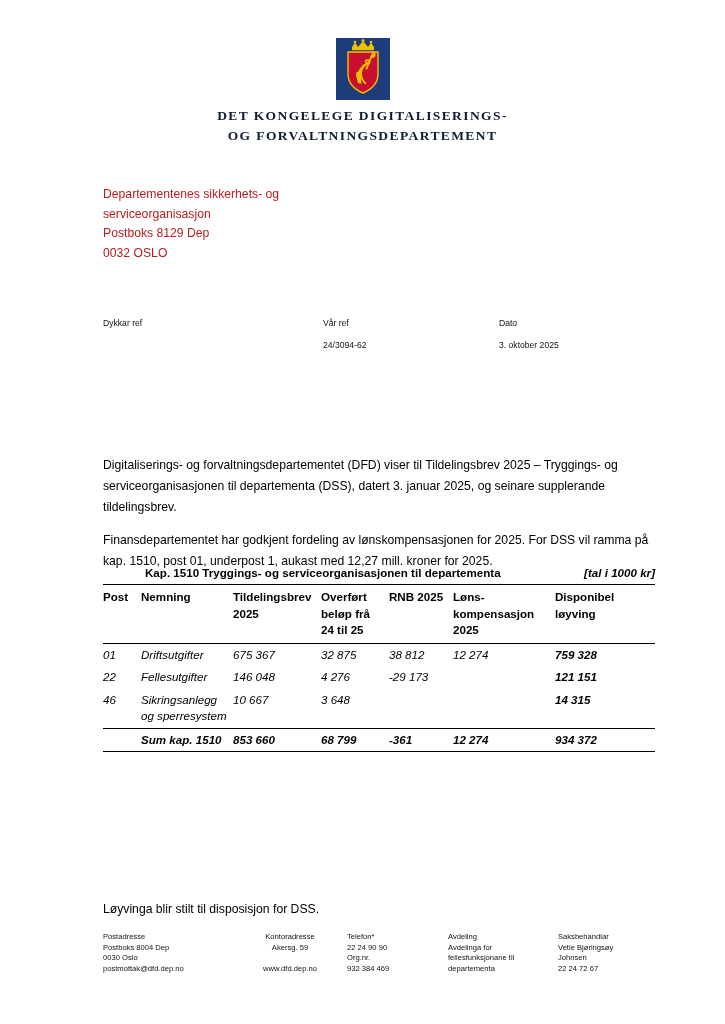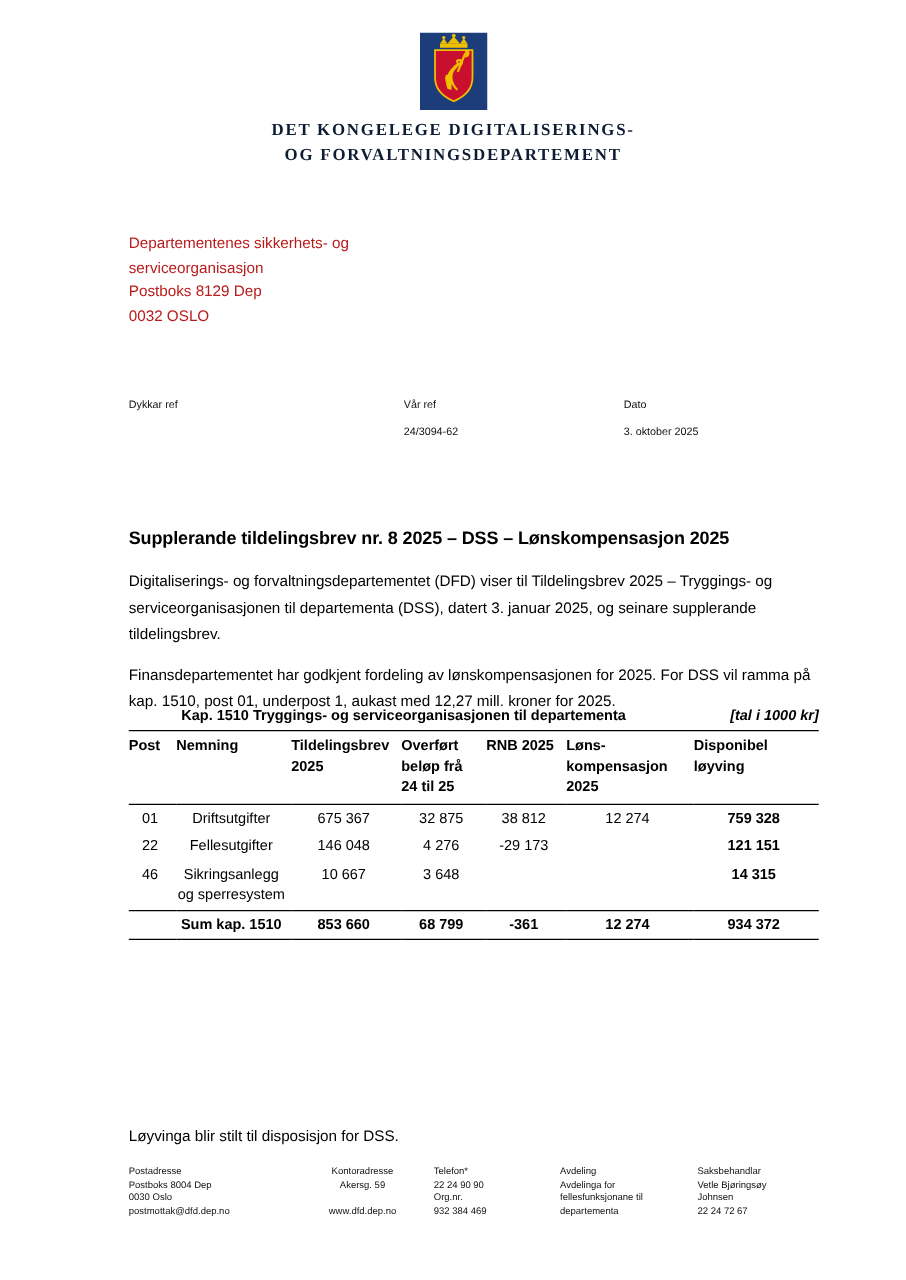--- a/index.html
+++ b/index.html
@@ -18,21 +18,21 @@
 
   .page {
     position: relative;
     width: 725px;
     height: 1024px;
     box-sizing: border-box;
   }
 
   
   .letterhead {
-    padding-top: 26px;
+    padding-top: 38px;
     text-align: center;
   }
   .crest {
     width: 54px;
     height: 62px;
     margin: 0 auto;
     display: block;
   }
   .org-name {
     margin-top: 6px;
@@ -129,24 +129,25 @@
   }
   table.fin th {
     font-weight: bold;
     text-align: left;
     vertical-align: top;
     padding: 4px 4px 4px 0;
     line-height: 16.5px;
   }
   table.fin thead tr { border-bottom: 1.4px solid #000; }
   table.fin td {
-    text-align: center;
+    text-align: left;
     vertical-align: top;
     padding: 3px 4px 3px 0;
     line-height: 16.5px;
+    font-style: italic;
   }
   table.fin tbody tr.sum-row {
     border-top: 1.4px solid #000;
     border-bottom: 1.4px solid #000;
     font-weight: bold;
   }
   table.fin tbody tr.sum-row td { font-weight: bold; }
   table.fin td.disp, table.fin th.disp { font-weight: bold; }
 
   .col-post   { width: 38px; }
@@ -239,21 +240,20 @@
     <div class="col c2">
       <span class="lbl">Vår ref</span>
       <span class="val">24/3094-62</span>
     </div>
     <div class="col c3">
       <span class="lbl">Dato</span>
       <span class="val">3. oktober 2025</span>
     </div>
   </div>
 
-  <h1 class="doc-title">Supplerande tildelingsbrev nr. 8 2025 – DSS – Lønskompensasjon 2025</h1>
   <p class="para para-1">Digitaliserings- og forvaltningsdepartementet (DFD) viser til Tildelingsbrev 2025 – Tryggings- og serviceorganisasjonen til departementa (DSS), datert 3. januar 2025, og seinare supplerande tildelingsbrev.</p>
   <p class="para para-2">Finansdepartementet har godkjent fordeling av lønskompensasjonen for 2025. For DSS vil ramma på kap. 1510, post 01, underpost 1, aukast med 12,27 mill. kroner for 2025.</p>
 
   <div class="table-wrap">
     <div class="tbl-caption">
       <span class="cap-text">Kap. 1510 Tryggings- og serviceorganisasjonen til departementa</span>
       <span class="cap-note">[tal i 1000 kr]</span>
     </div>
     <table class="fin">
       <colgroup>

